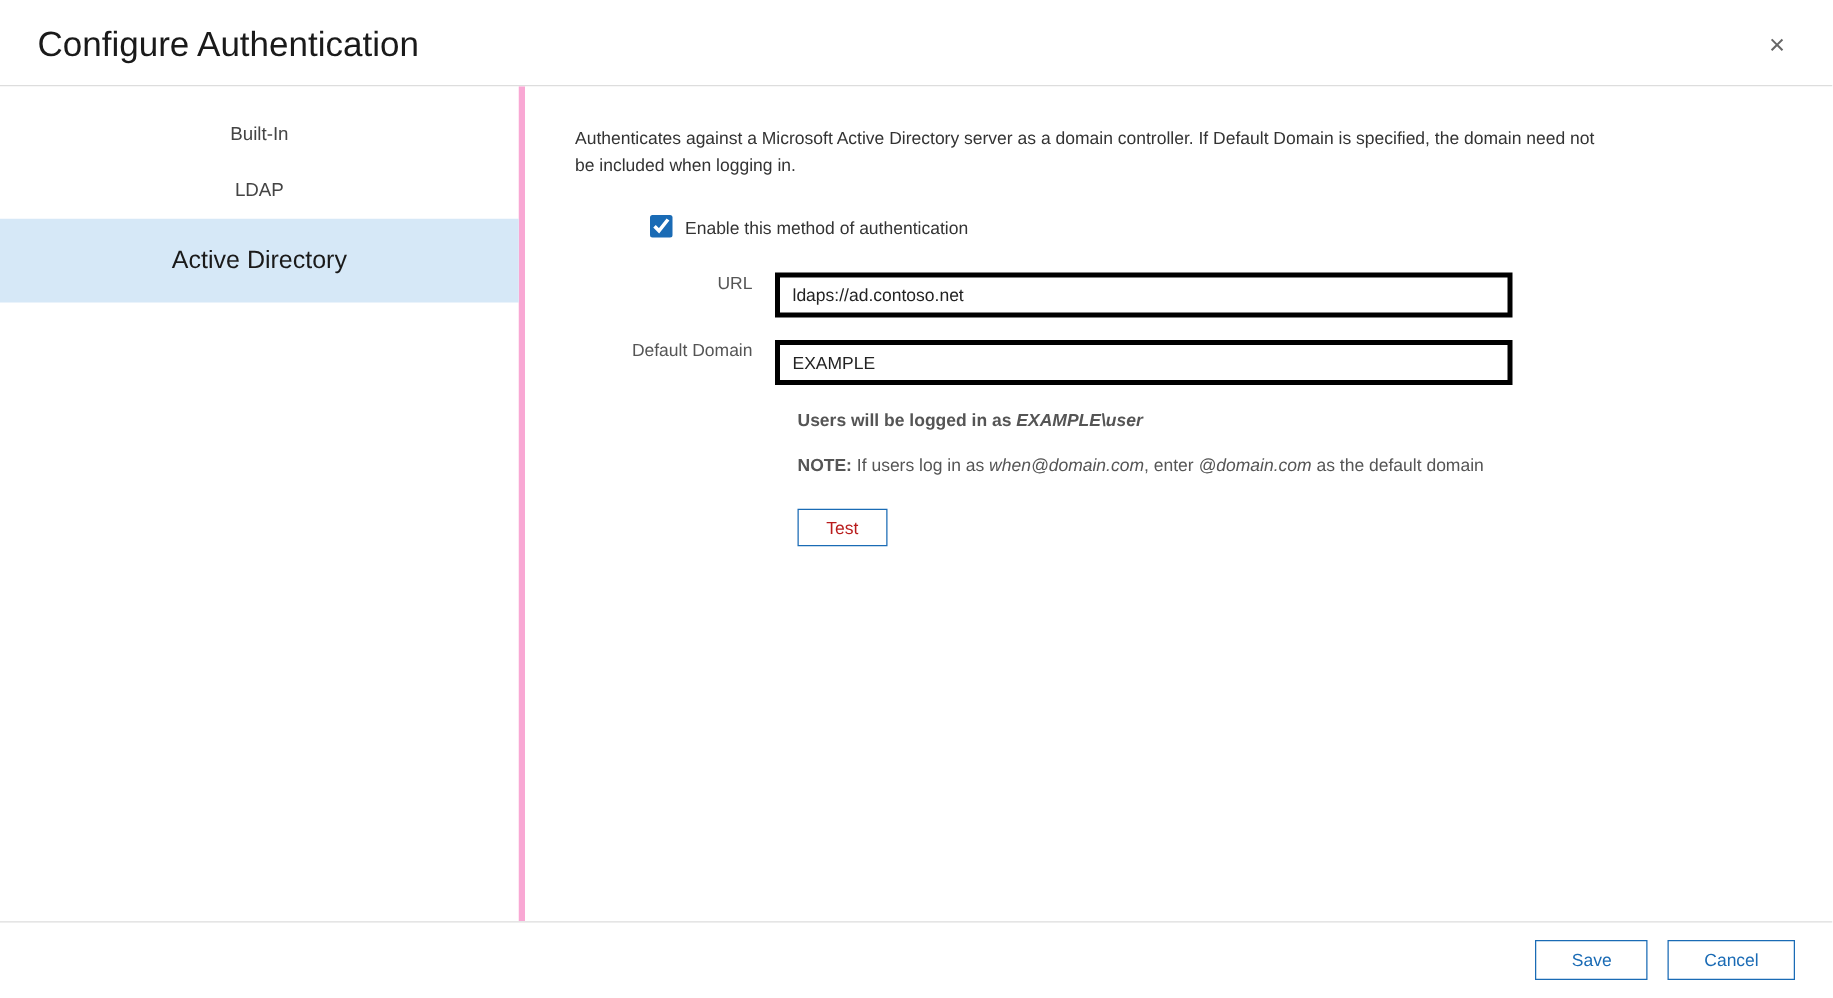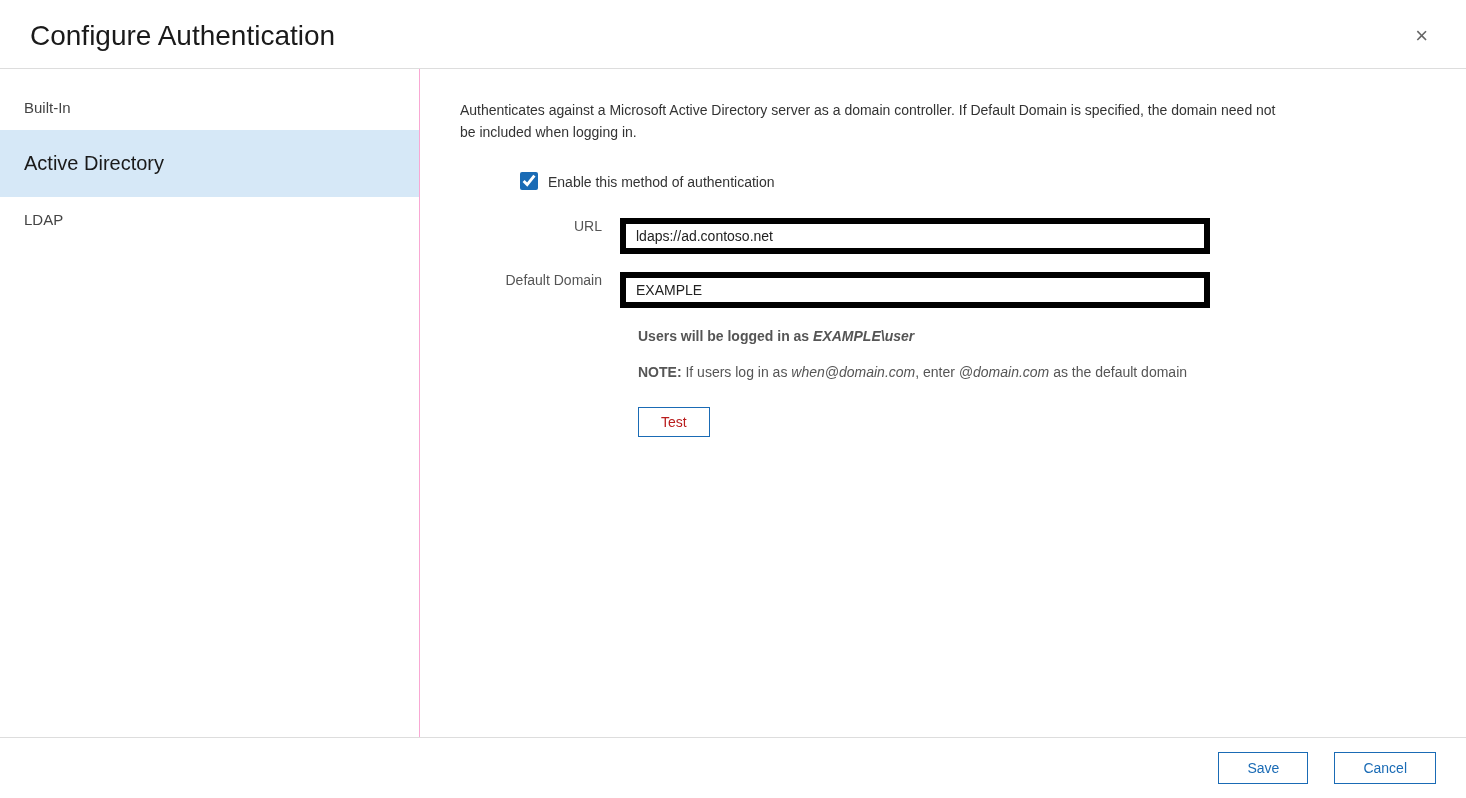--- a/index.html
+++ b/index.html
@@ -54,22 +54,23 @@
     .dialog-body {
       display: flex;
       flex: 1;
       overflow: hidden;
     }
 
     
     .sidebar {
       width: 420px;
       flex-shrink: 0;
-      border-right: 1px solid #f9a8d4;
+      border-right: 5px solid #f9a8d4;
       padding-top: 16px;
+      text-align: center;
     }
 
     .sidebar-item {
       padding: 14px 24px;
       cursor: pointer;
       font-size: 15px;
       color: #444;
     }
 
     .sidebar-item.active {
@@ -127,21 +128,21 @@
       text-align: right;
       padding-right: 18px;
       font-size: 14px;
       color: #555;
       flex-shrink: 0;
     }
 
     .form-input {
       width: 590px;
       height: 36px;
-      border: 6px solid #000000;
+      border: 4px solid #000000;
       padding: 6px 10px;
       font-size: 14px;
       color: #222;
       outline: none;
       background: #fff;
     }
 
     
     .helper-section {
       margin-left: 178px;
@@ -184,21 +185,21 @@
     }
 
     
     .dialog-footer {
       display: flex;
       justify-content: flex-end;
       align-items: center;
       padding: 14px 30px;
       border-top: 1px solid #ddd;
       flex-shrink: 0;
-      gap: 26px;
+      gap: 16px;
       background: #fff;
     }
 
     .footer-btn {
       padding: 7px 28px;
       font-size: 14px;
       cursor: pointer;
       background: #fff;
       border: 1px solid #1a6bb5;
       color: #1a6bb5;
@@ -213,25 +214,25 @@
     <h1 class="dialog-title">Configure Authentication</h1>
     <button class="close-btn">×</button>
   </div>
 
   <div class="dialog-body">
 
     <div class="sidebar">
       <div class="sidebar-item">
         <span>Built-In</span>
       </div>
+      <div class="sidebar-item">
+        <span>LDAP</span>
+      </div>
       <div class="sidebar-item active">
         <span>Active Directory</span>
-      </div>
-      <div class="sidebar-item">
-        <span>LDAP</span>
       </div>
     </div>
 
     <div class="content">
 
       <p class="description">Authenticates against a Microsoft Active Directory server as a domain controller. If Default Domain is specified, the domain need not be included when logging in.</p>
 
       
       <div class="enable-row">
         <input type="checkbox" id="enable-auth" checked="" style="">

